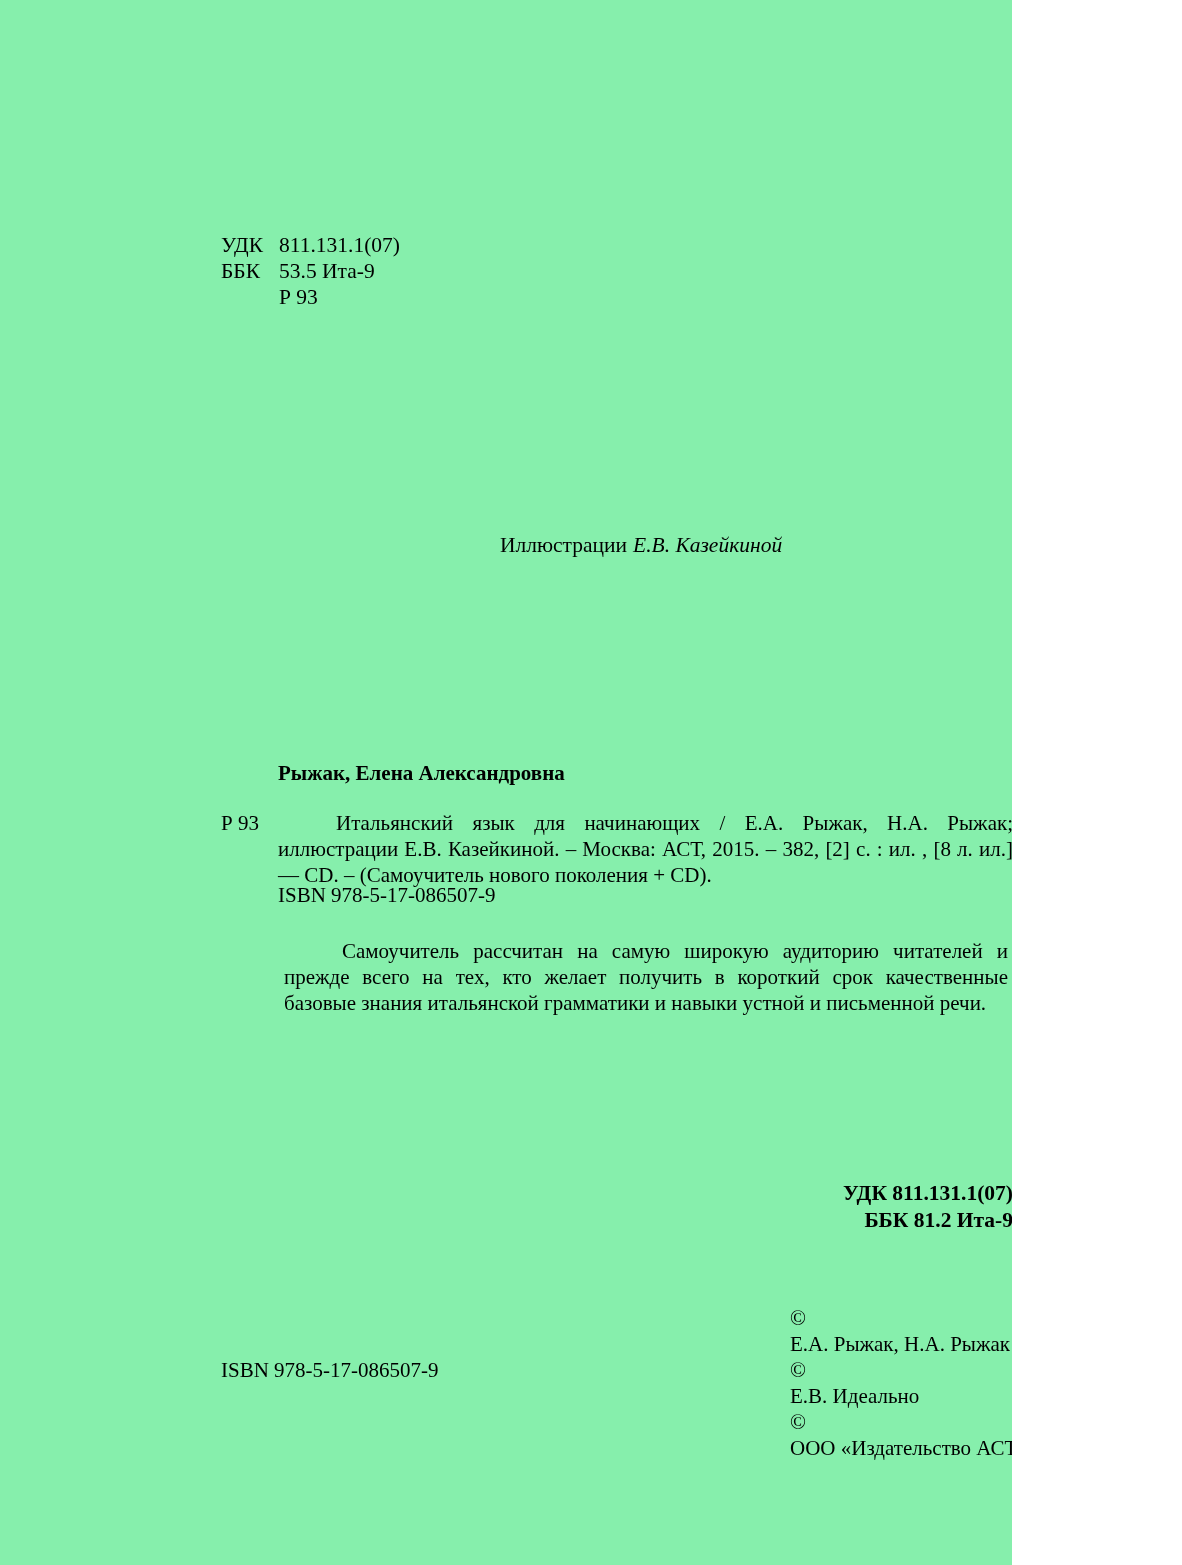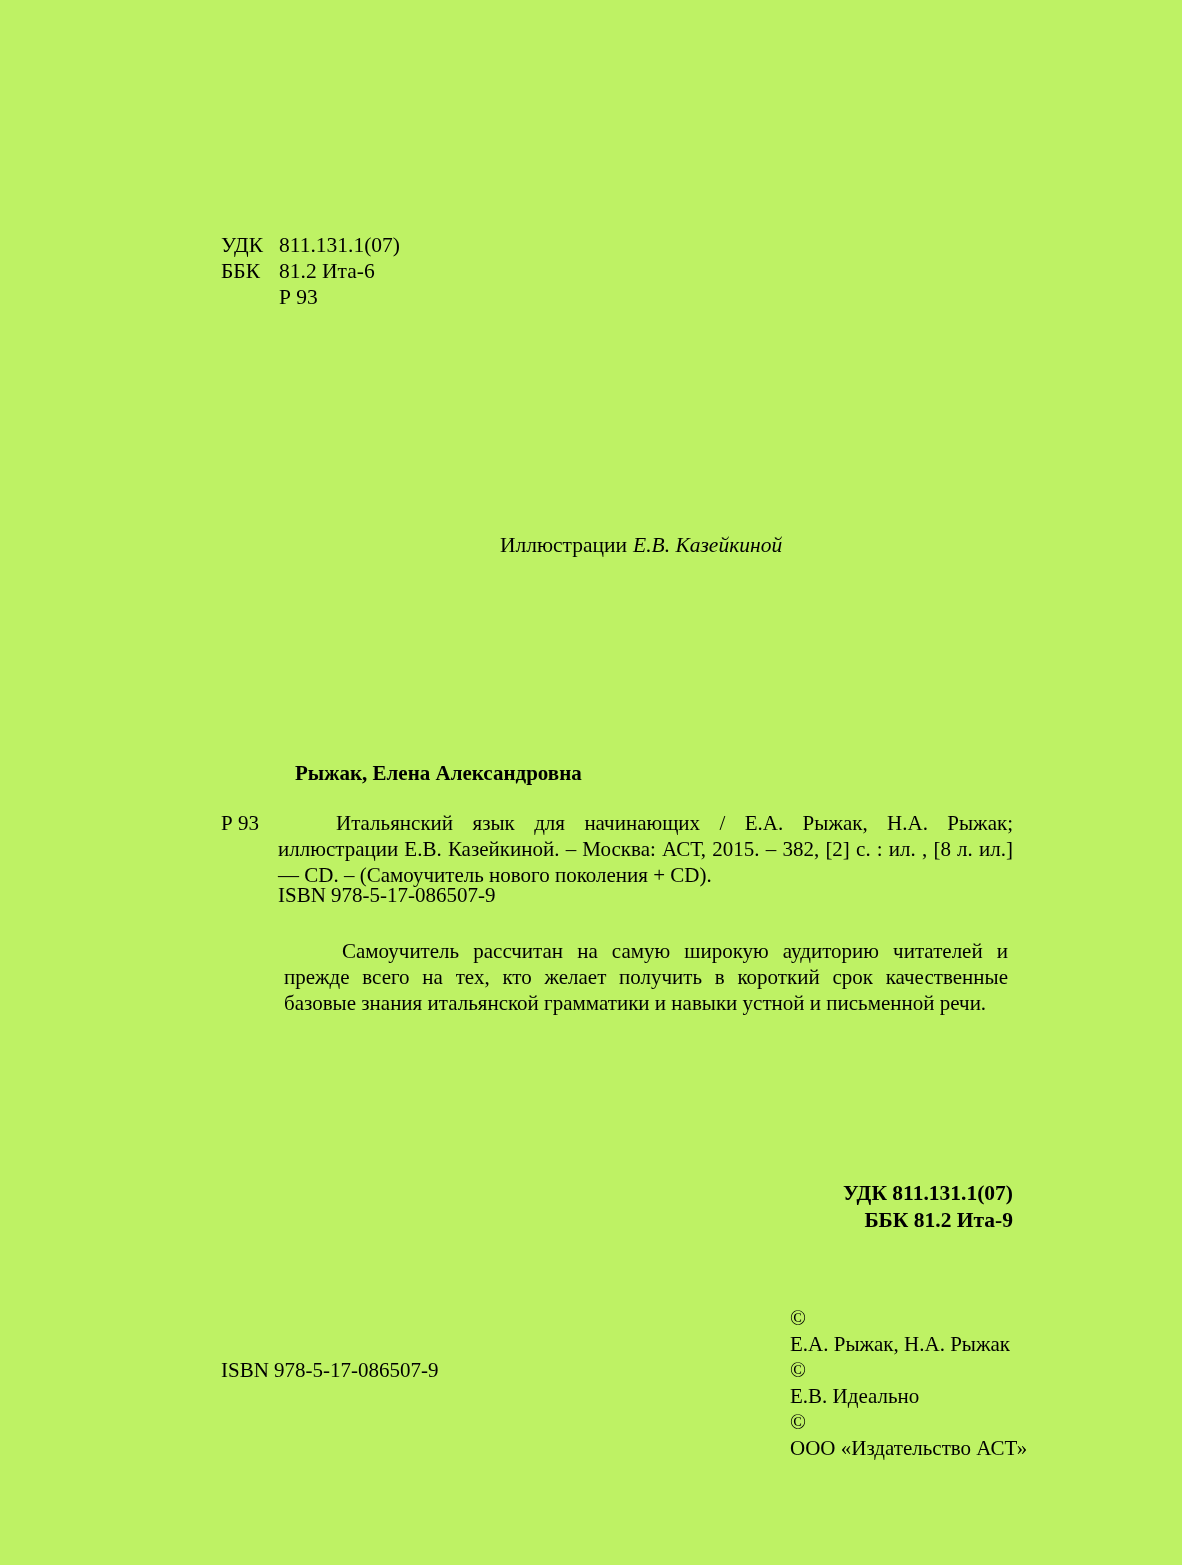--- a/index.html
+++ b/index.html
@@ -6,23 +6,23 @@
     margin: 0;
     padding: 0;
     background: #ffffff;
   }
   body {
     font-family: "Liberation Serif", "DejaVu Serif", serif;
     color: #000000;
   }
   .page {
     position: relative;
-    width: 1182px;
+    width: 1012px;
     height: 1565px;
-    background: #bef264;
+    background: #86efac;
     overflow: hidden;
   }
 
   
   .class-block {
     position: absolute;
     left: 221px;
     top: 232px;
     font-size: 21.5px;
     line-height: 26px;
@@ -61,21 +61,21 @@
   .biblio {
     position: absolute;
     left: 221px;
     top: 760px;
     width: 792px;
     font-size: 21px;
     line-height: 26px;
   }
   .biblio-author {
     font-weight: bold;
-    margin-left: 74px;
+    margin-left: 57px;
     white-space: nowrap;
   }
   .biblio-body {
     position: relative;
     margin-top: 2px;
   }
   .biblio-shelfmark {
     position: absolute;
     left: 0px;
     top: 0px;
@@ -160,21 +160,21 @@
 </head>
 <body>
 
 <div class="page">
 
   <div class="class-block">
     <span class="class-line">
       <span class="class-label">УДК</span><span class="class-value">811.131.1(07)</span>
     </span>
     <span class="class-line">
-      <span class="class-label">ББК</span><span class="class-value">81.2 Ита-6</span>
+      <span class="class-label">ББК</span><span class="class-value">53.5 Ита-9</span>
     </span>
     <span class="class-line indented">
       <span class="class-label">ББК</span><span class="class-value">Р 93</span>
     </span>
   </div>
 
   <div class="illustration-credit">
     <span>Иллюстрации</span><span class="name">Е.В. Казейкиной</span>
   </div>
 

